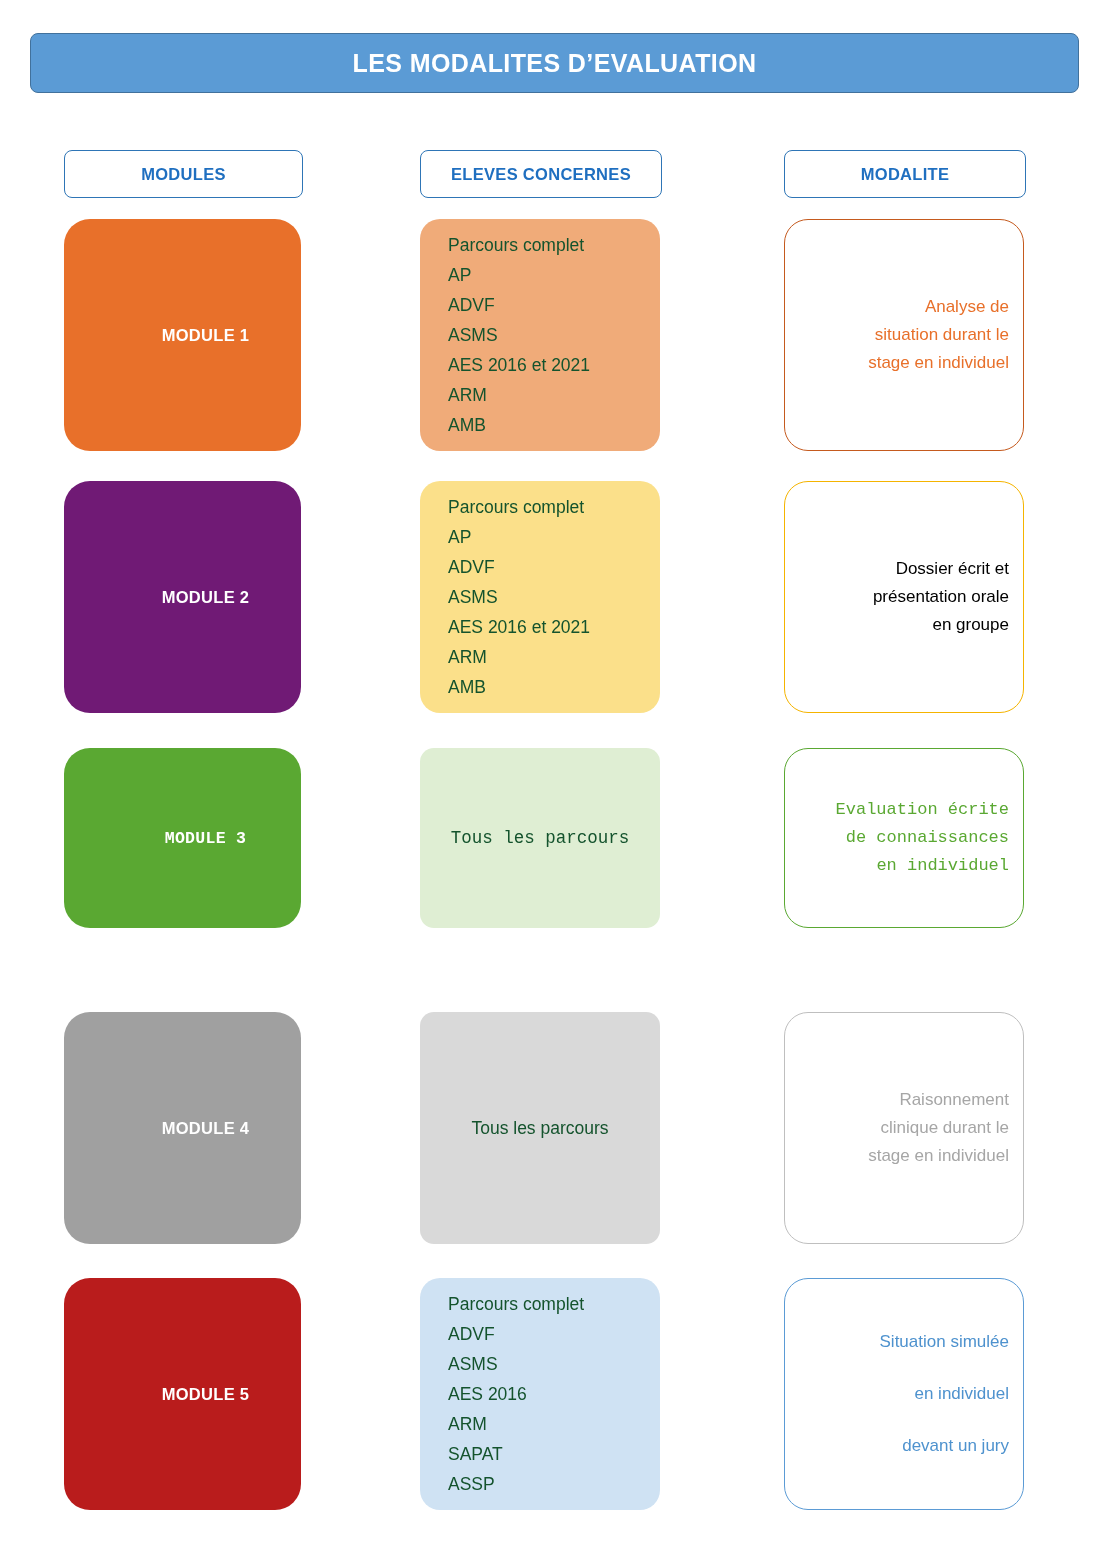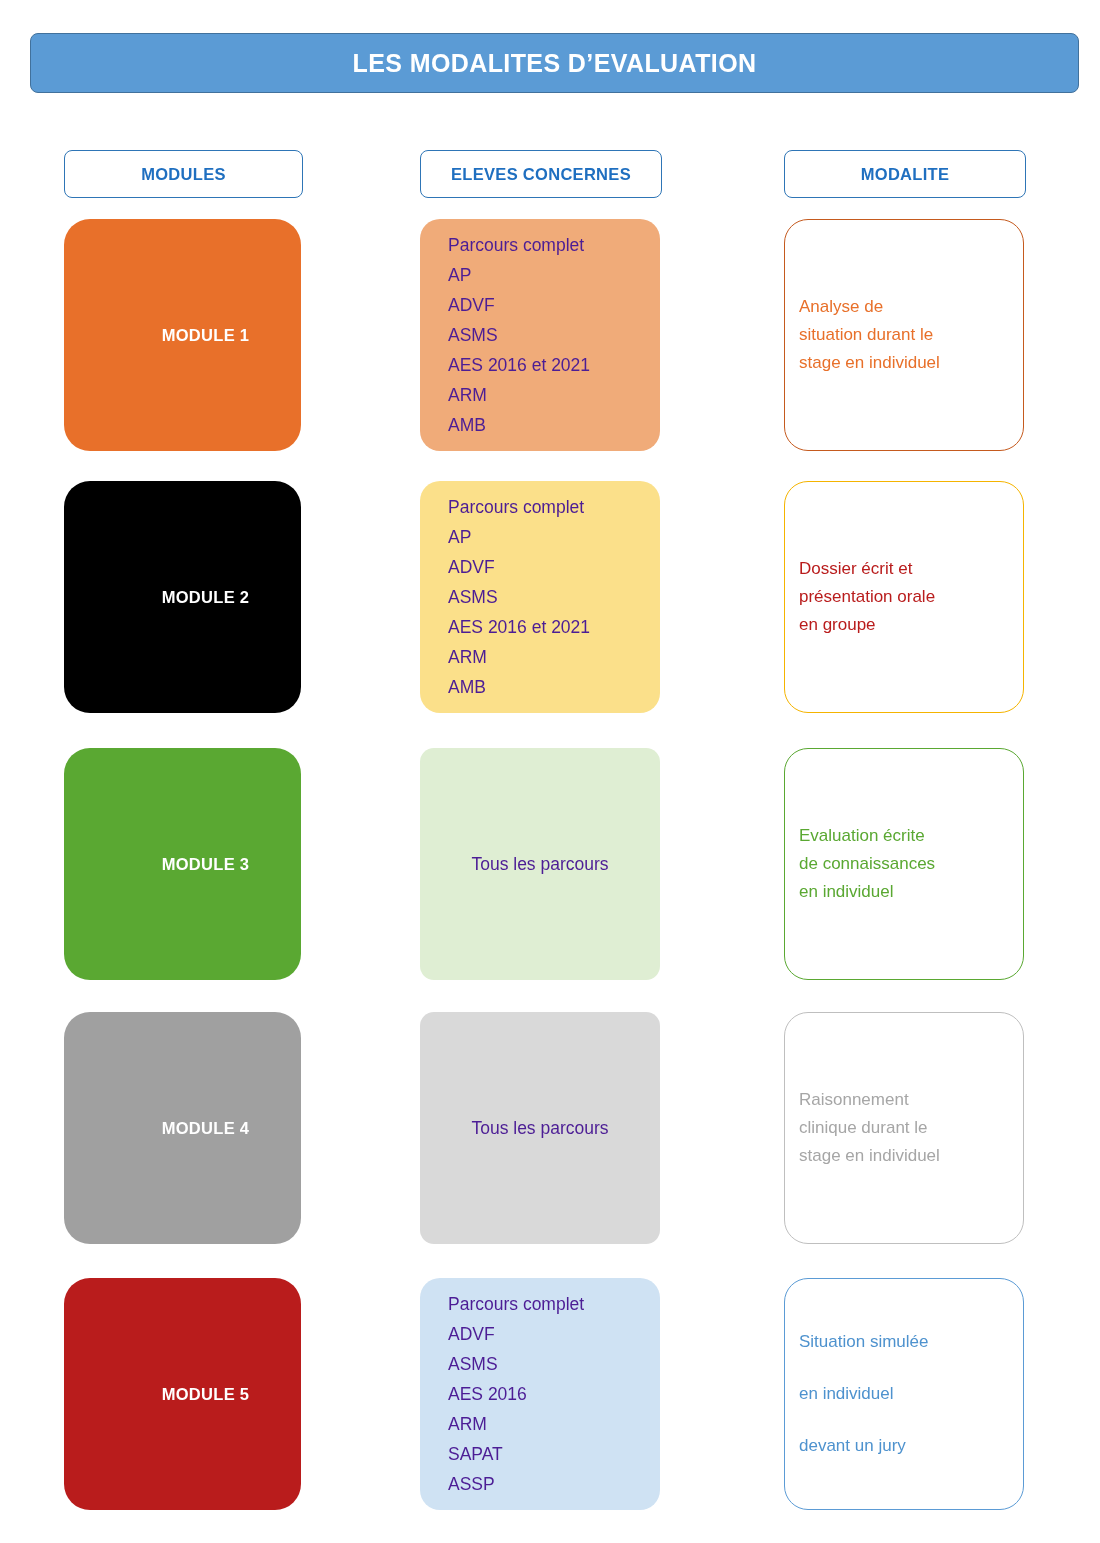--- a/index.html
+++ b/index.html
@@ -94,54 +94,54 @@
     left: 420px;
     width: 240px;
     border: none;
     border-radius: 20px;
     display: flex;
     flex-direction: column;
     justify-content: center;
     padding: 0 0 0 28px;
   }
   .students .line {
-    color: #4c1d95;
+    color: #14532d;
     font-size: 17.5px;
     line-height: 30px;
     white-space: nowrap;
   }
   .students.centered {
     justify-content: center;
     padding-left: 0;
     align-items: center;
     border-radius: 14px;
   }
 
   
   .modality {
     left: 784px;
     width: 240px;
     background: #ffffff;
     border-radius: 24px;
     display: flex;
     flex-direction: column;
-    align-items: flex-start;
+    align-items: flex-end;
     justify-content: center;
     text-align: center;
     padding: 0 14px;
   }
   .modality .line {
     font-size: 17px;
     line-height: 28px;
   }
 
   
   .row1 { top: 219px;  height: 232px; }
   .row2 { top: 481px;  height: 232px; }
-  .row3 { top: 748px;  height: 232px; }
+  .row3 { top: 748px;  height: 180px; font-family: Liberation Mono, monospace; }
   .row4 { top: 1012px; height: 232px; }
   .row5 { top: 1278px; height: 232px; }
 </style>
 </head>
 <body>
 
 <div class="page">
 
   <div class="title-banner" style="background: rgb(91, 155, 213);">
     <span class="title-text">LES MODALITES D’EVALUATION</span>
@@ -168,33 +168,33 @@
     <div class="line">AES 2016 et 2021</div>
     <div class="line">ARM</div>
     <div class="line">AMB</div>
   </div>
   <div class="cell modality row1" style="border: 1.5px solid rgb(197, 90, 30); color: rgb(232, 112, 42);">
     <div class="line">Analyse de</div>
     <div class="line">situation durant le</div>
     <div class="line">stage en individuel</div>
   </div>
 
-  <div class="cell module-chip row2" style="background: #000000;">
+  <div class="cell module-chip row2" style="background: #701a75;">
     <span>MODULE 2</span>
   </div>
   <div class="cell students row2" style="background: rgb(251, 224, 138);">
     <div class="line">Parcours complet</div>
     <div class="line">AP</div>
     <div class="line">ADVF</div>
     <div class="line">ASMS</div>
     <div class="line">AES 2016 et 2021</div>
     <div class="line">ARM</div>
     <div class="line">AMB</div>
   </div>
-  <div class="cell modality row2" style="border: 1.5px solid rgb(245, 180, 0); color: #b91c1c;">
+  <div class="cell modality row2" style="border: 1.5px solid rgb(245, 180, 0); color: #000000;">
     <div class="line">Dossier écrit et</div>
     <div class="line">présentation orale</div>
     <div class="line">en groupe</div>
   </div>
 
   <div class="cell module-chip row3" style="background: rgb(90, 168, 50);">
     <span>MODULE 3</span>
   </div>
   <div class="cell students centered row3" style="background: rgb(223, 238, 211);">
     <div class="line">Tous les parcours</div>

